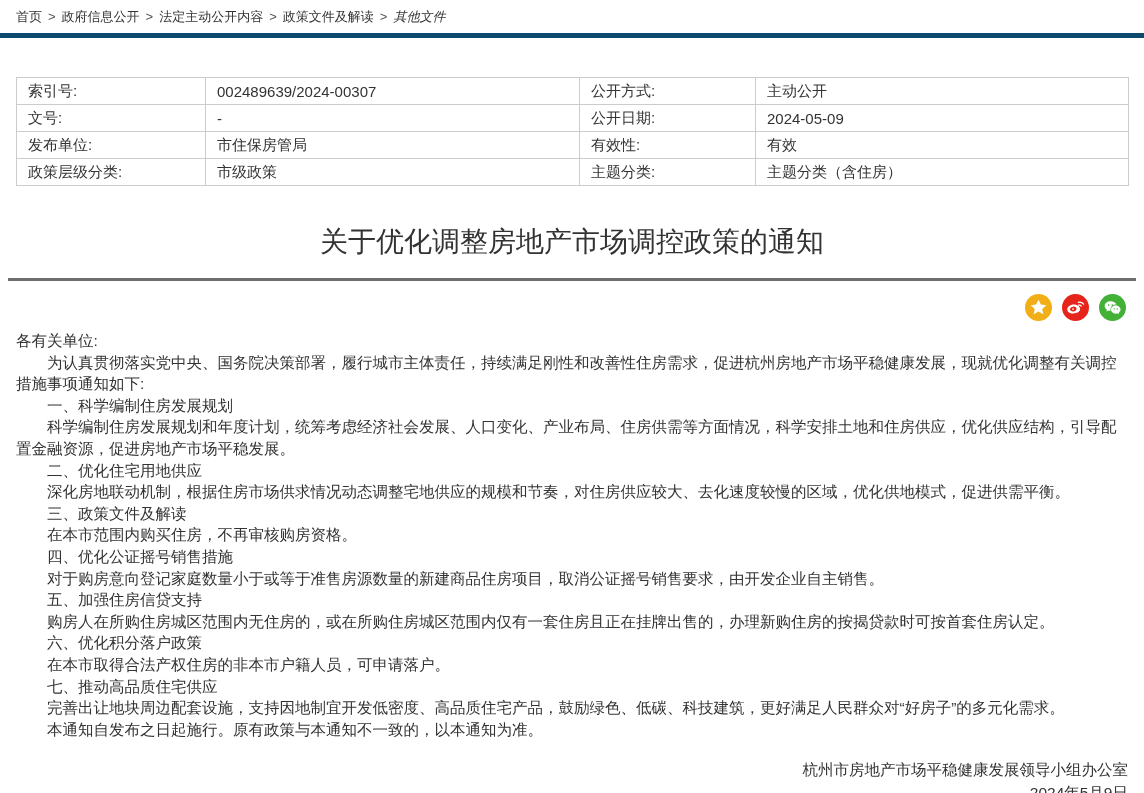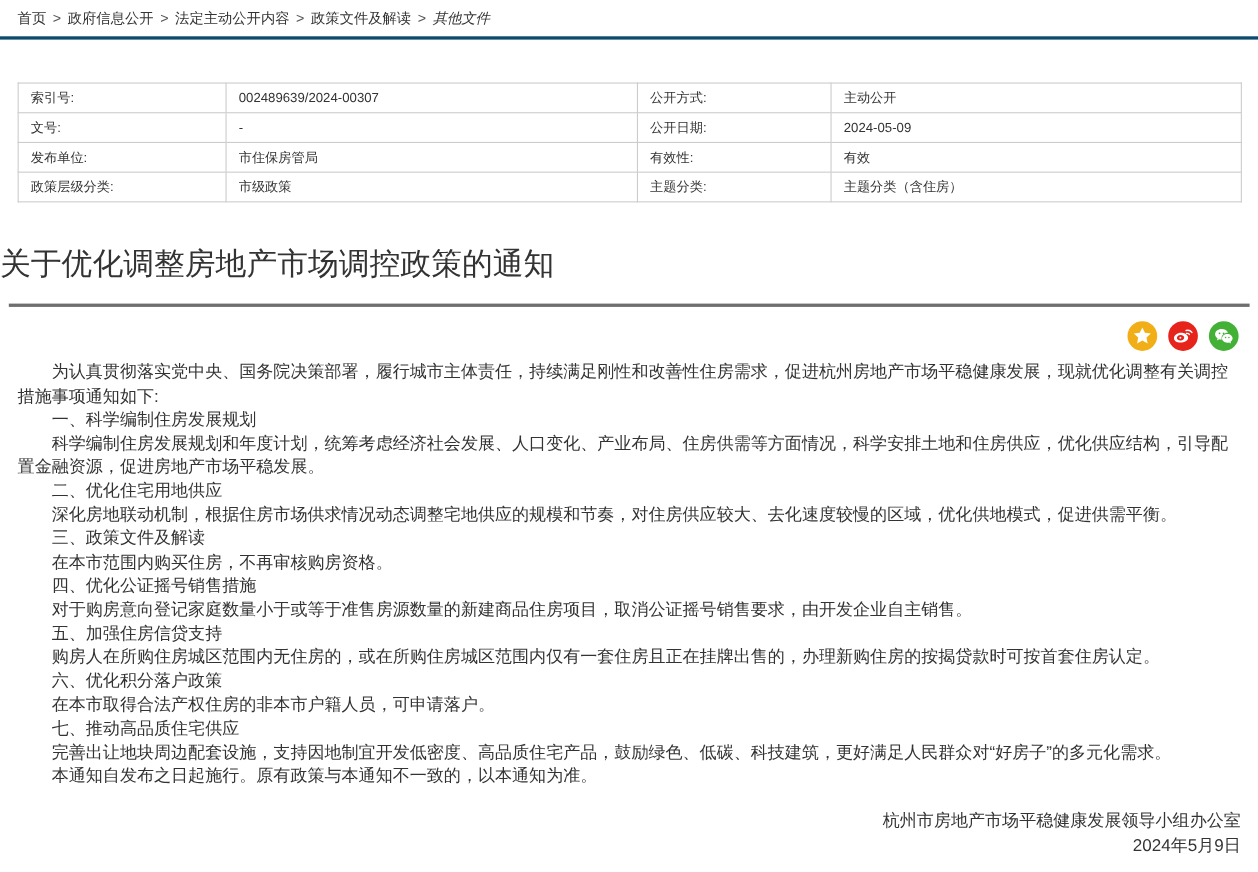--- a/index.html
+++ b/index.html
@@ -4,39 +4,39 @@
 <style>
   html,body{margin:0;padding:0;}
   body{
     width:1144px;height:793px;background:#ffffff;
     font-family:"Liberation Sans","DejaVu Sans",sans-serif;
     color:#333;overflow:hidden;
   }
   
   .breadcrumb{
     height:33px;line-height:33px;padding-left:16px;
-    border-bottom:3px solid #0c4a6e;
+    border-bottom:5px solid #0c4a6e;
     font-size:13px;color:#333;white-space:nowrap;
   }
   .breadcrumb .crumb{cursor:pointer;}
   .breadcrumb .sep{margin:0 6px;color:#555;}
   .breadcrumb .current{font-style:italic;}
   
   table.meta{
     border-collapse:collapse;table-layout:fixed;
     width:1112px;margin:39px 16px 0 16px;
   }
   table.meta td{
     border:1px solid #cccccc;height:26px;
-    padding:0 6px 0 11px;font-size:12px;color:#333;
+    padding:0 6px 0 11px;font-size:15px;color:#333;
     overflow:hidden;white-space:nowrap;
   }
   
   h1.doc-title{
-    margin:37px 0 0 0;text-align:left;
+    margin:37px 0 0 0;text-align:center;
     font-size:28px;font-weight:400;color:#333;
   }
   .rule{height:3px;background:#6e6e6e;margin:17px 8px 0 8px;}
   
   .share-row{
     display:flex;justify-content:flex-end;align-items:center;
     gap:10px;padding-right:18px;margin-top:13px;height:27px;
   }
   .share-btn{
     width:27px;height:27px;border-radius:50%;border:none;padding:3px;
@@ -130,20 +130,21 @@
           <circle cx="11.8" cy="9.2" r=".95" fill="#43b036"></circle>
         <path fill="#fff" d="M21.2 14.4c0-2.5-2.5-4.6-5.5-4.6s-5.5 2.1-5.5 4.6 2.5 4.6 5.5 4.6c.6 0 1.2-.1 1.8-.3l2 1-.5-1.8c1.3-.8 2.2-2.1 2.2-3.5z"></path>
         <circle cx="13.9" cy="13.6" r=".8" fill="#43b036"></circle>
           <circle cx="17.4" cy="13.6" r=".8" fill="#43b036"></circle>
       </svg>
     </span>
   </button>
 </div>
 
 <div class="article-body">
+  <p class="salutation">各有关单位:</p>
   <p>为认真贯彻落实党中央、国务院决策部署，履行城市主体责任，持续满足刚性和改善性住房需求，促进杭州房地产市场平稳健康发展，现就优化调整有关调控措施事项通知如下:</p>
   <p>一、科学编制住房发展规划</p>
   <p>科学编制住房发展规划和年度计划，统筹考虑经济社会发展、人口变化、产业布局、住房供需等方面情况，科学安排土地和住房供应，优化供应结构，引导配置金融资源，促进房地产市场平稳发展。</p>
   <p>二、优化住宅用地供应</p>
   <p>深化房地联动机制，根据住房市场供求情况动态调整宅地供应的规模和节奏，对住房供应较大、去化速度较慢的区域，优化供地模式，促进供需平衡。</p>
   <p>三、政策文件及解读</p>
   <p>在本市范围内购买住房，不再审核购房资格。</p>
   <p>四、优化公证摇号销售措施</p>
   <p>对于购房意向登记家庭数量小于或等于准售房源数量的新建商品住房项目，取消公证摇号销售要求，由开发企业自主销售。</p>
   <p>五、加强住房信贷支持</p>

